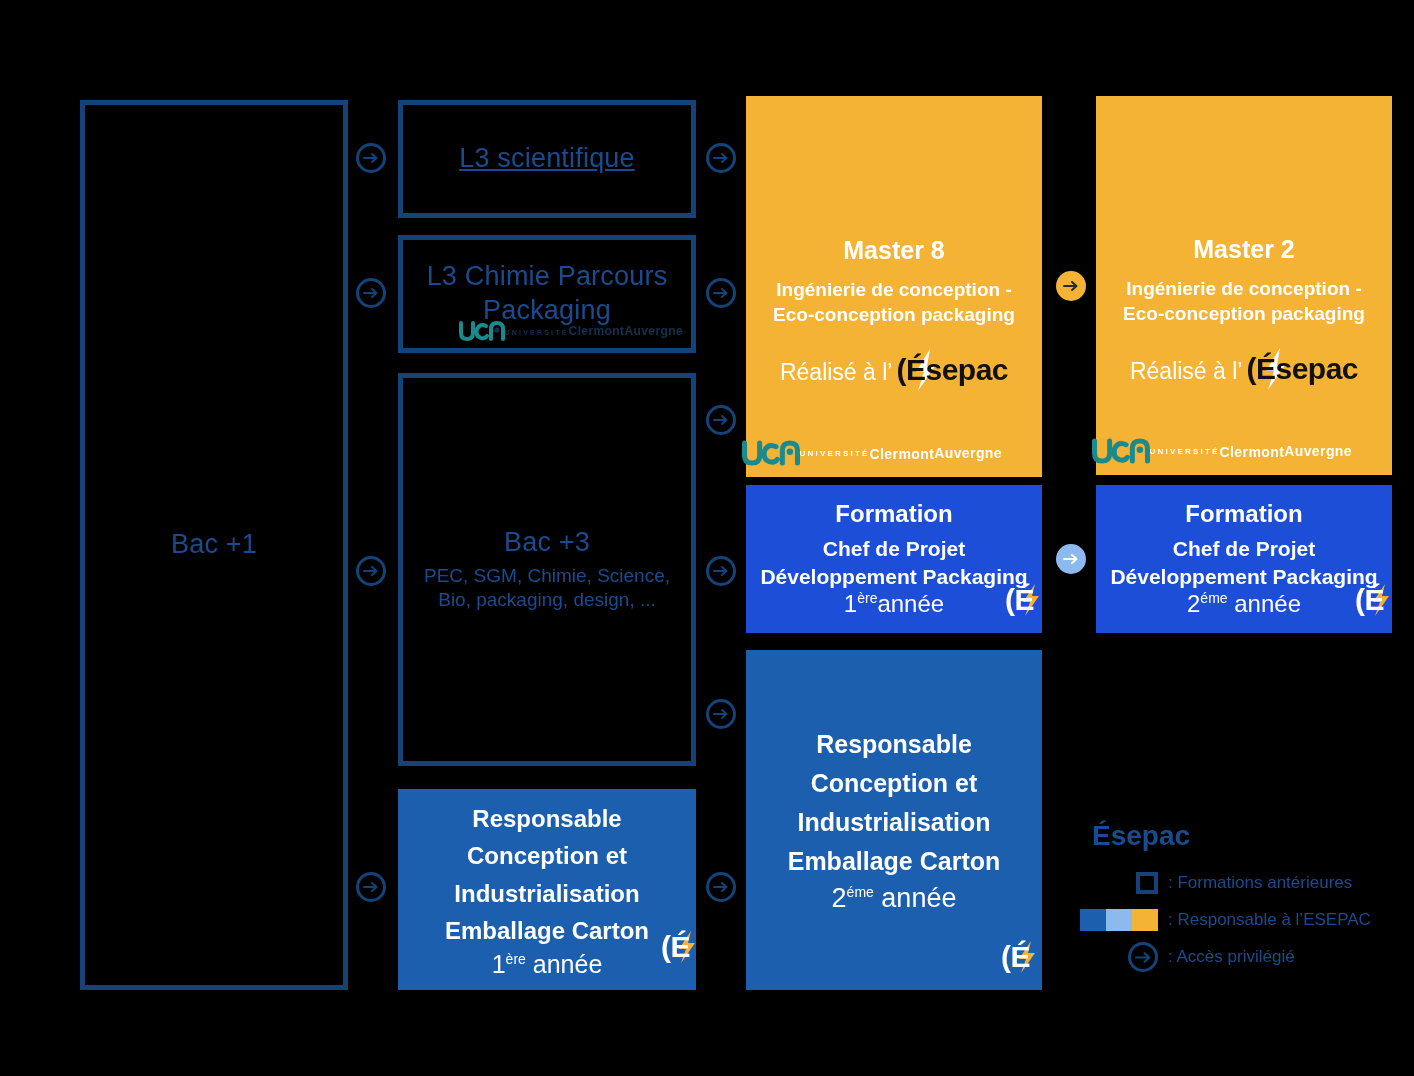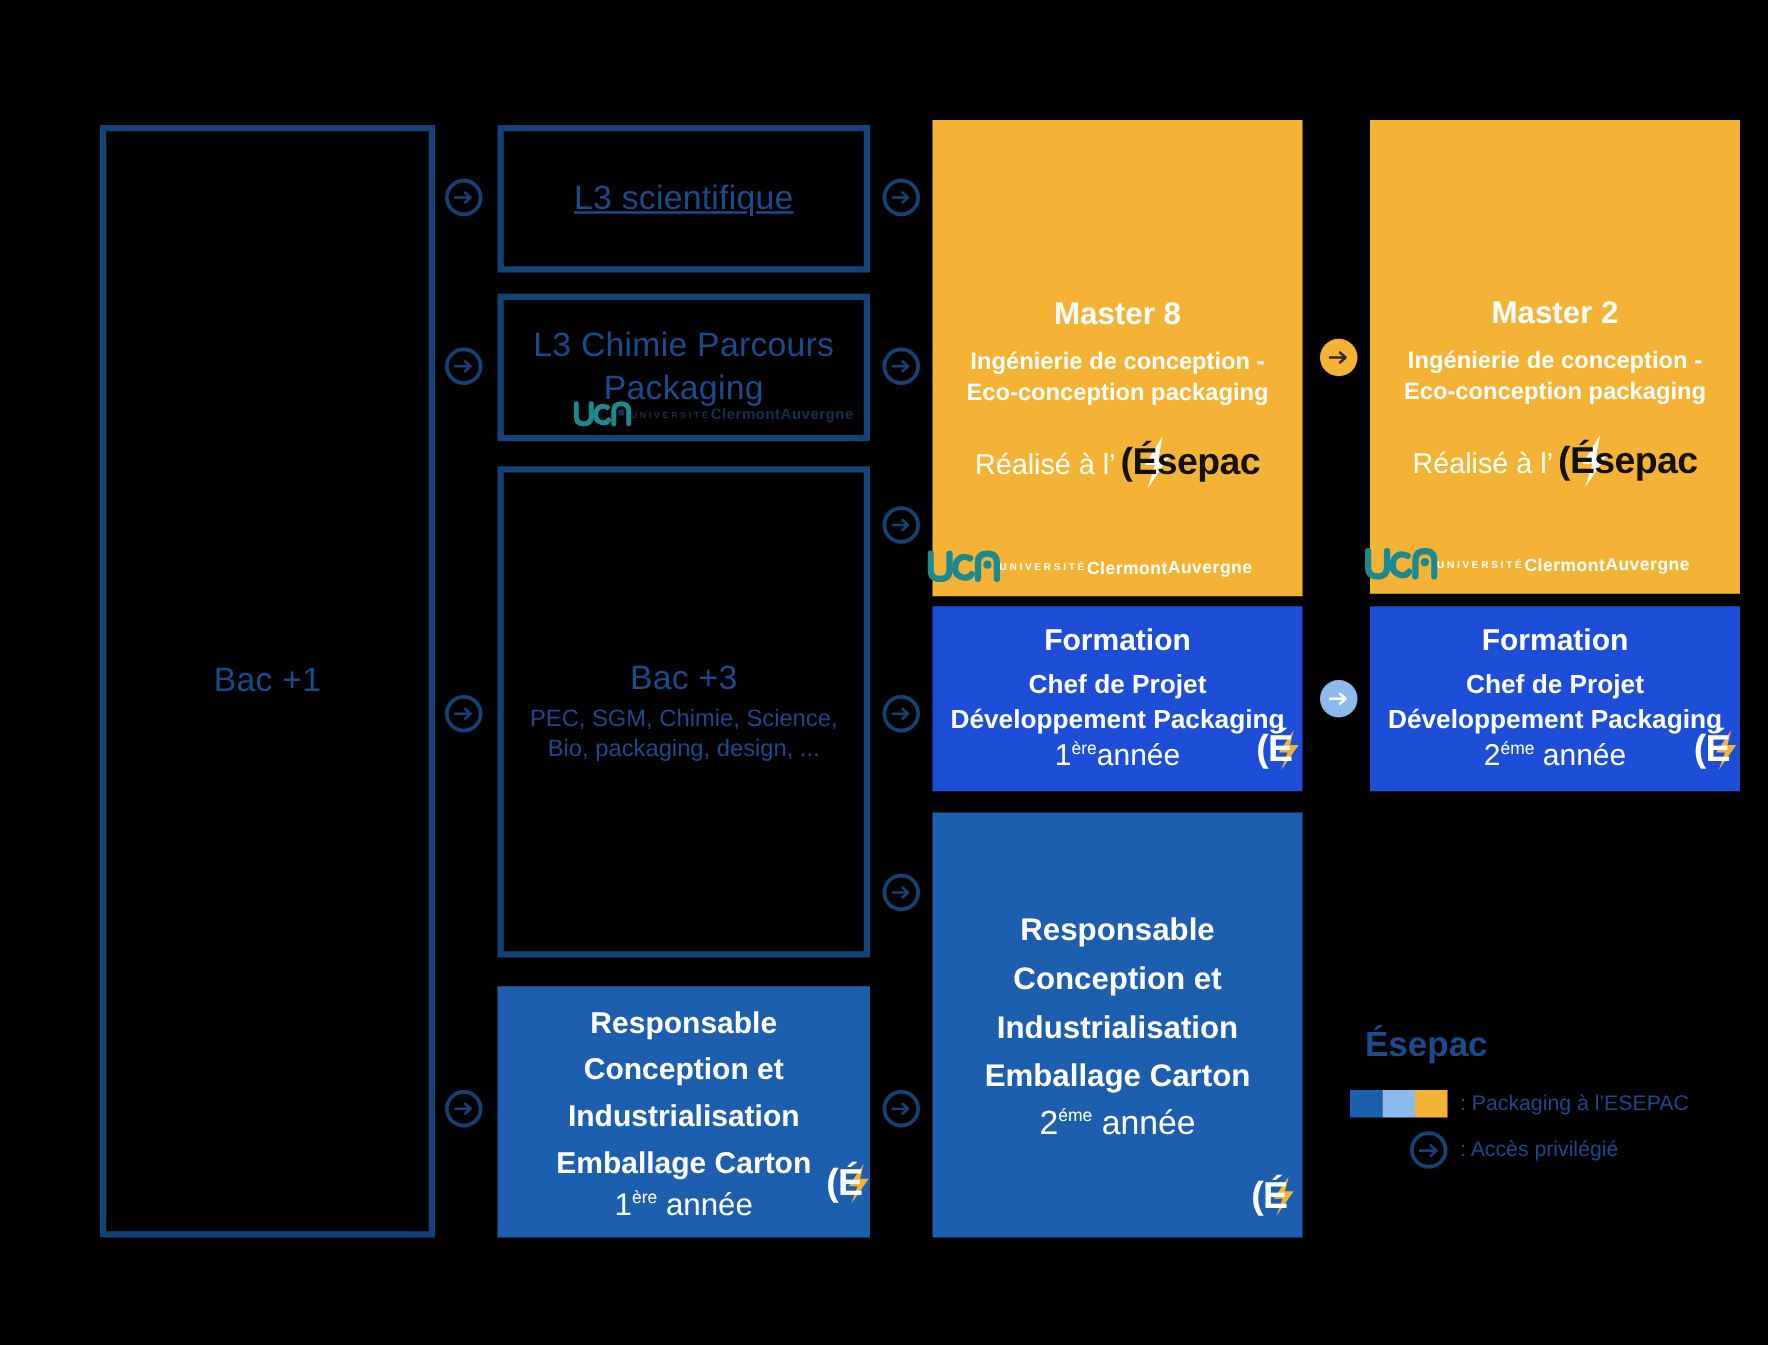--- a/index.html
+++ b/index.html
@@ -310,30 +310,36 @@
   </div>
   <div class="arw arw-lblue" style="left:1056px;top:544px;">
     <svg width="16" height="16" viewBox="0 0 16 16">
         <path d="M1 8 H13 M9 4 L13.5 8 L9 12" fill="none" stroke="#ffffff" stroke-width="2" stroke-linecap="round" stroke-linejoin="round"></path>
       </svg>
   </div>
 
   <div id="legend">
     <div class="lg-title">Ésepac</div>
 
+    <div class="lg-row">
+      <div class="lg-mark">
+        <div class="sw-outline"></div>
+      </div>
+      <div class="lg-txt">: Formations antérieures</div>
+    </div>
 
     <div class="lg-row">
       <div class="lg-mark">
         <div class="sw-strip">
           <i style="background:#1C5FAE;"></i>
           <i style="background:#8CB9EE;"></i>
           <i style="background:#F5B335;"></i>
         </div>
       </div>
-      <div class="lg-txt">: Packaging à l’ESEPAC</div>
+      <div class="lg-txt">: Responsable à l’ESEPAC</div>
     </div>
 
     <div class="lg-row">
       <div class="lg-mark">
         <div class="lg-arrow">
           <svg width="17" height="17" viewBox="0 0 16 16">
               <path d="M1 8 H13 M9 4 L13.5 8 L9 12" fill="none" stroke="#134378" stroke-width="2" stroke-linecap="round" stroke-linejoin="round"></path>
             </svg>
         </div>
       </div>

